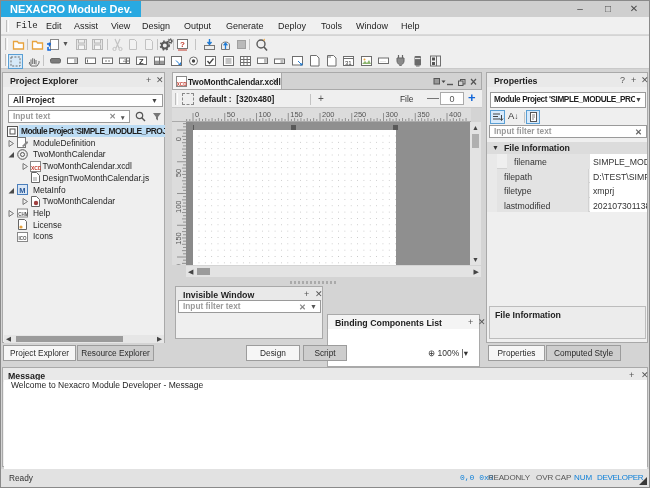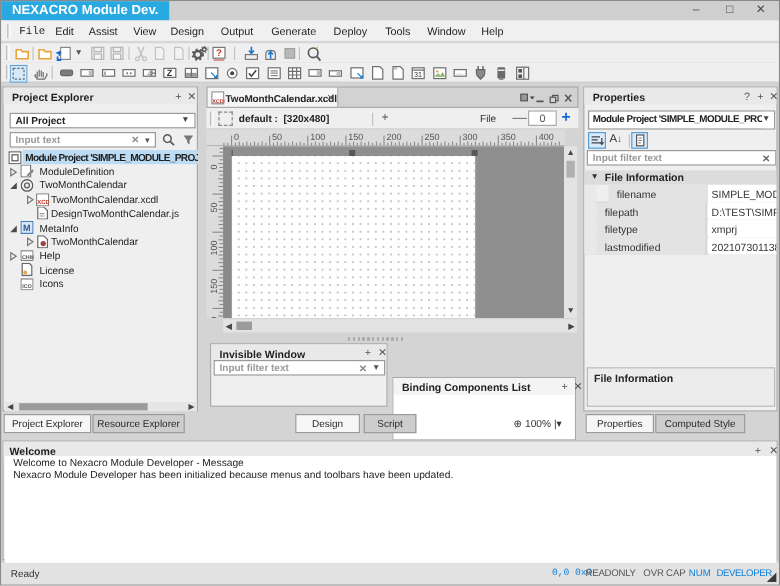--- a/index.html
+++ b/index.html
@@ -681,27 +681,26 @@
   <div class="abs" style="left:2px; top:233px; width:157px; height:33px; background:#ececec; border:1px solid #bcbcbc;">
     <span class="abs bold" style="left:5px; top:3px; font-size:8.8px;">File Information</span>
   </div>
 </div>
 
 <div class="tabbtn active" style="left:488px; top:345px; width:57px;">Properties</div>
 <div class="tabbtn" style="left:546px; top:345px; width:75px;">Computed Style</div>
 
 <div class="panel" style="left:2px; top:367px; width:646px; height:100px;">
   <div class="phead">
-    <div class="t" style="left:5px;">Welcome</div>
+    <div class="t" style="left:5px;">Message</div>
     <div class="hicon" style="left:626px;">+</div>
     <div class="hicon" style="left:638px;">✕</div>
   </div>
   <div class="abs" style="left:1px; top:12px; width:643px; height:96px; background:#fff; font-size:8.5px; color:#1e1e1e; line-height:9.6px;">
     <div style="padding:1px 0 0 7px;">Welcome to Nexacro Module Developer - Message</div>
-    <div style="padding:0 0 0 7px;">Nexacro Module Developer has been initialized because menus and toolbars have been updated.</div>
   </div>
 </div>
 
 <div class="abs" style="left:1px; top:469px; width:648px; height:18px; background:#e2e2e2; font-size:9.3px; color:#333;">
   <div class="abs" style="left:8px; top:4px; font-size:8.3px;">Ready</div>
   <div class="abs" style="left:459px; top:4px; color:#1080d8; font-size:8px;font-family:Liberation Mono, monospace;">0,0&nbsp;0x0</div>
   <div class="abs" style="left:487px; top:4px; color:#555; font-size:8px; letter-spacing:-0.2px;">READONLY</div>
   <div class="abs" style="left:535px; top:4px; color:#555; font-size:8px;">OVR</div>
   <div class="abs" style="left:554px; top:4px; color:#555; font-size:8px;">CAP</div>
   <div class="abs" style="left:573px; top:4px; color:#1080d8; font-size:8px;">NUM</div>

